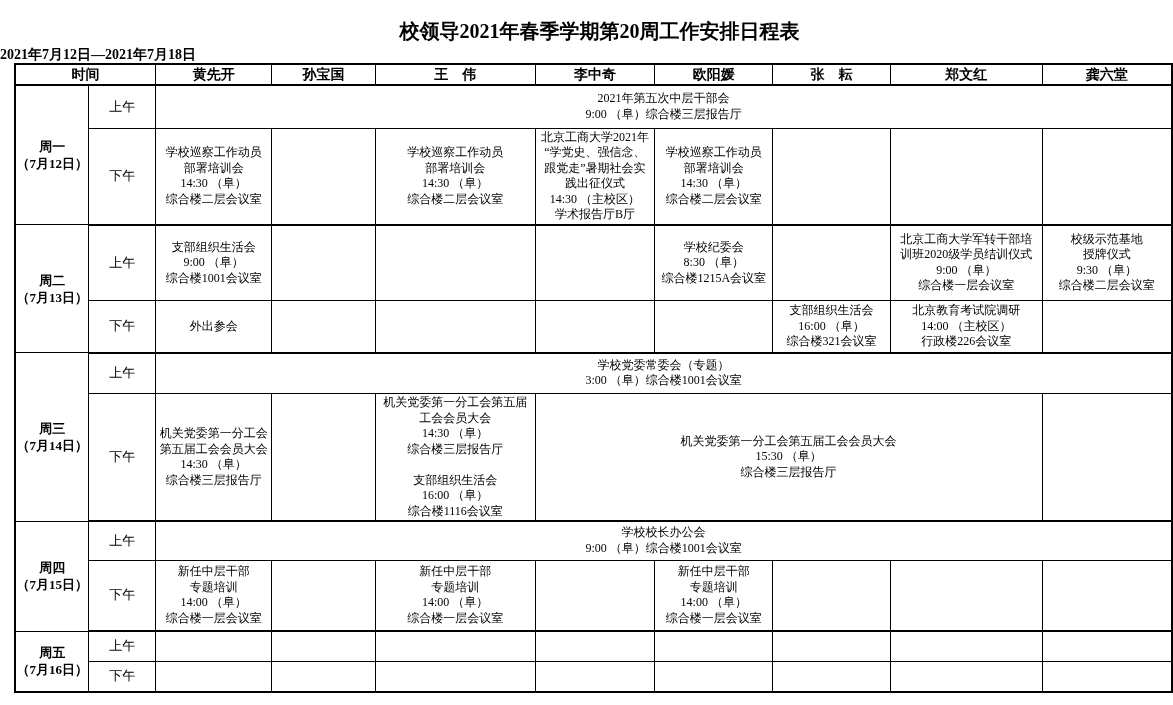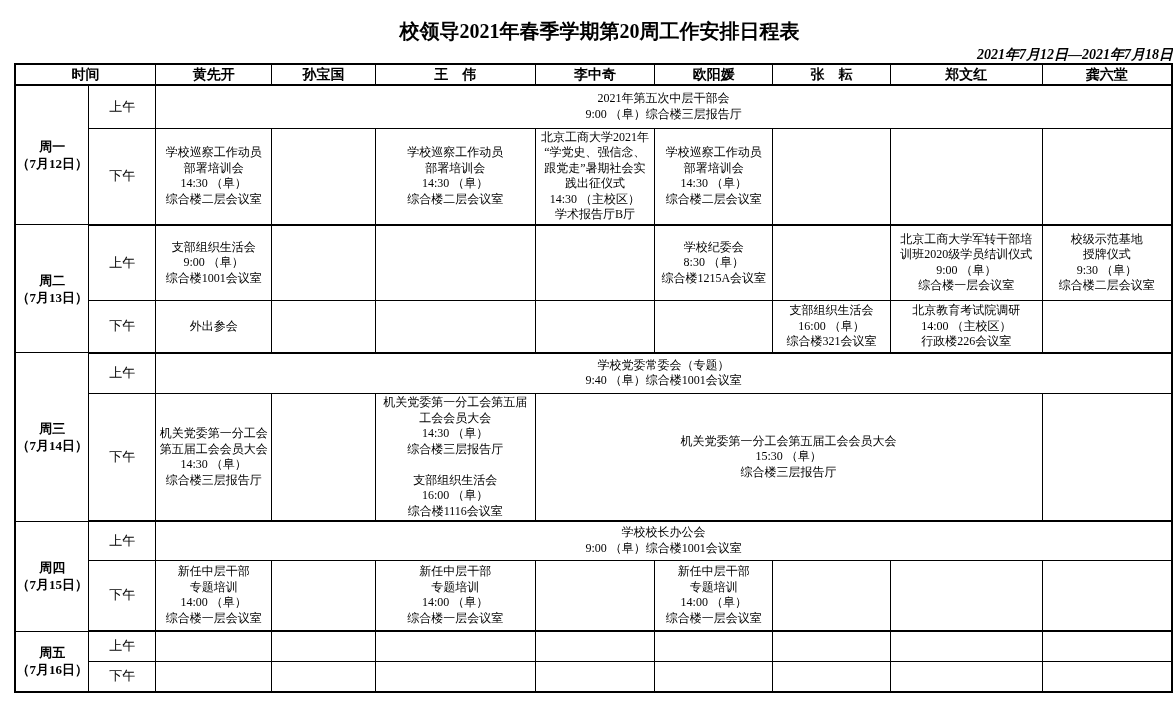--- a/index.html
+++ b/index.html
@@ -14,26 +14,25 @@
   }
   .title {
     text-align: center;
     font-weight: bold;
     font-size: 20px;
     line-height: 23px;
     padding-top: 20px;
     padding-left: 26px;
   }
   .subtitle {
-    text-align: right;
+    text-align: left;
     font-weight: bold;
     font-size: 14px;
     line-height: 15px;
     margin: 4px 0 1px 0;
-    font-style: italic;
   }
   table.schedule {
     border-collapse: collapse;
     table-layout: fixed;
     margin-left: 14px;
     border: 2px solid #000;
   }
   .schedule th, .schedule td {
     border: 1px solid #000;
     text-align: center;
@@ -170,21 +169,21 @@
 14:00 （主校区）
 行政楼226会议室</td>
         <td class="ev"></td>
       </tr>
 
       <tr style="height:41px">
         <td rowspan="2" class="day">周三
 （7月14日）</td>
         <td class="tod">上午</td>
         <td colspan="8" class="ev">学校党委常委会（专题）
-9:40 （阜）综合楼1001会议室</td>
+3:00 （阜）综合楼1001会议室</td>
       </tr>
       <tr style="height:124px" class="group-end">
         <td class="tod">下午</td>
         <td class="ev">机关党委第一分工会
 第五届工会会员大会
 14:30 （阜）
 综合楼三层报告厅</td>
         <td class="ev"></td>
         <td class="ev">机关党委第一分工会第五届
 工会会员大会

